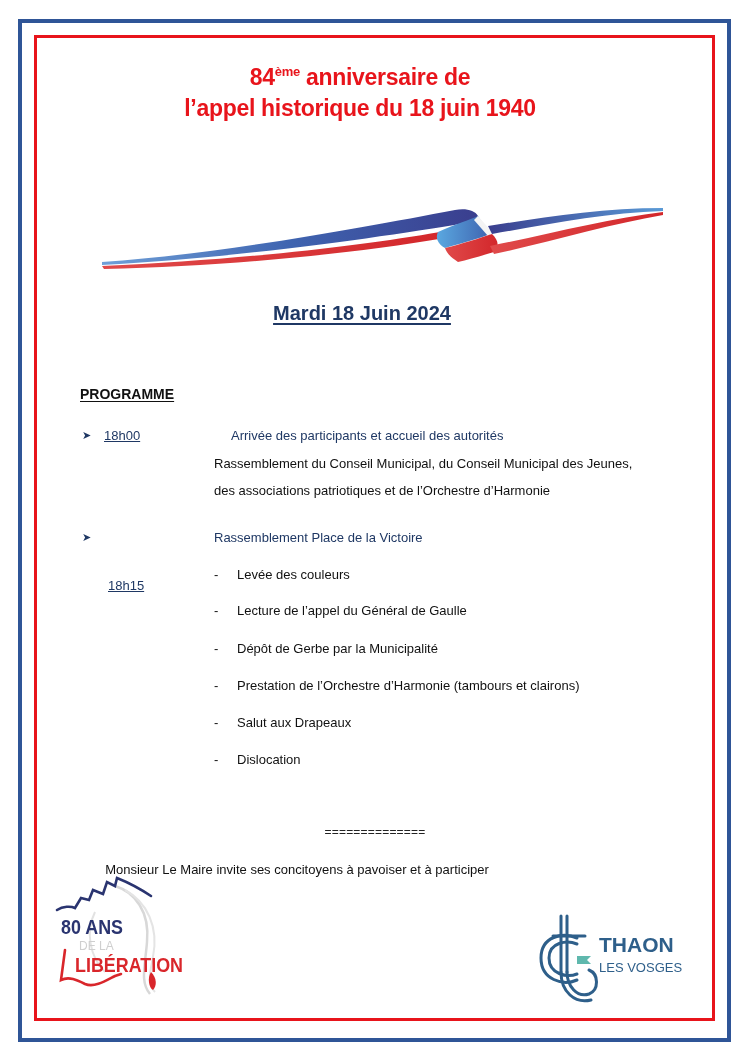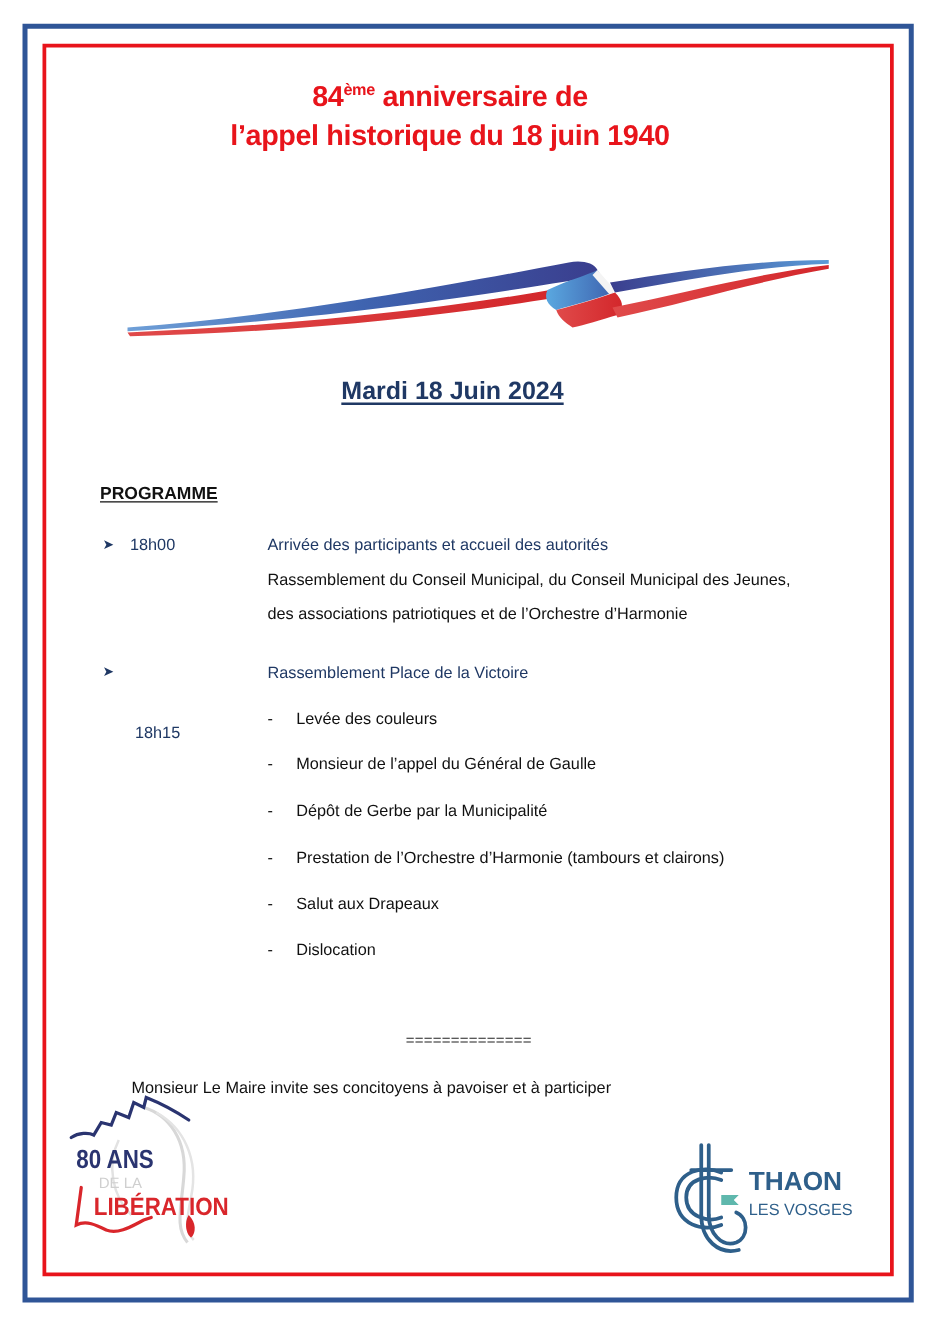--- a/index.html
+++ b/index.html
@@ -12,21 +12,21 @@
     .title { position: absolute; left: 0; top: 62px; width: 720px; text-align: center;
              color: #e8141b; font-weight: bold; font-size: 23px; line-height: 31px; letter-spacing: -0.3px; }
     .title sup { font-size: 13px; vertical-align: 9px; line-height: 0; }
     .ribbon { position: absolute; left: 100px; top: 196px; width: 565px; height: 75px; }
     .date { position: absolute; left: 0; top: 302px; width: 724px; text-align: center;
             color: #1f3864; font-weight: bold; font-size: 20px; text-decoration: underline;
             text-decoration-thickness: 2px; text-underline-offset: 3px; }
     .programme-heading { position: absolute; left: 80px; top: 386px; font-weight: bold; font-size: 14px;
                          color: #111; text-decoration: underline; text-underline-offset: 2px; }
     .bullet { position: absolute; font-size: 11px; color: #1f3864; }
-    .time { position: absolute; font-size: 13px; color: #1f3864; }
+    .time { position: absolute; font-size: 13px; color: #1f3864; text-decoration: underline; }
     .line { position: absolute; left: 214px; font-size: 13px; color: #111; }
     .line.accent { color: #1f3864; }
     .sub-item { position: absolute; left: 214px; font-size: 13px; color: #111; }
     .sub-item .dash { position: absolute; left: 0; }
     .sub-item .txt { position: absolute; left: 23px; white-space: nowrap; }
     .separator { position: absolute; left: 0; width: 750px; top: 825px; text-align: center;
                  font-size: 12px; color: #222; letter-spacing: 0.2px; }
     .closing { position: absolute; left: 0; width: 594px; top: 861px; text-align: center;
                font-size: 13px; color: #111; line-height: 18px; }
     .logo-lib { position: absolute; left: 55px; top: 872px; width: 140px; height: 125px; }
@@ -78,35 +78,35 @@
 
   <path d="M390 50 C 450 38, 510 22, 563 16 L 563 19 C 510 28, 450 46, 394 58 Z" fill="url(#gRed)"></path>
 </svg>
 
 <div class="date">Mardi 18 Juin 2024</div>
 
 <div class="programme-heading">PROGRAMME</div>
 
 <span class="bullet" style="left:82px; top:429px;">➤</span>
 <span class="time" style="left:104px; top:428px;">18h00</span>
-<span class="line accent" style="top:428px;">Arrivée des participants et accueil des autorités</span>
+<span class="line accent" style="top:428px;margin-left:17px;">Arrivée des participants et accueil des autorités</span>
 <span class="line" style="top:456px;">Rassemblement du Conseil Municipal, du Conseil Municipal des Jeunes,</span>
 <span class="line" style="top:483px;">des associations patriotiques et de l’Orchestre d’Harmonie</span>
 
 <span class="bullet" style="left:82px; top:531px;">➤</span>
 <span class="time" style="left:108px; top:530px;margin-top:48px;">18h15</span>
 <span class="line accent" style="top:530px;">Rassemblement Place de la Victoire</span>
 
 <div class="sub-item" style="top:567px;">
   <span class="dash">-</span>
   <span class="txt">Levée des couleurs</span>
 </div>
 <div class="sub-item" style="top:603px;">
   <span class="dash">-</span>
-  <span class="txt">Monsieur de l’appel du Général de Gaulle</span>
+  <span class="txt">Lecture de l’appel du Général de Gaulle</span>
 </div>
 <div class="sub-item" style="top:641px;">
   <span class="dash">-</span>
   <span class="txt">Dépôt de Gerbe par la Municipalité</span>
 </div>
 <div class="sub-item" style="top:678px;">
   <span class="dash">-</span>
   <span class="txt">Prestation de l’Orchestre d’Harmonie (tambours et clairons)</span>
 </div>
 <div class="sub-item" style="top:715px;">

